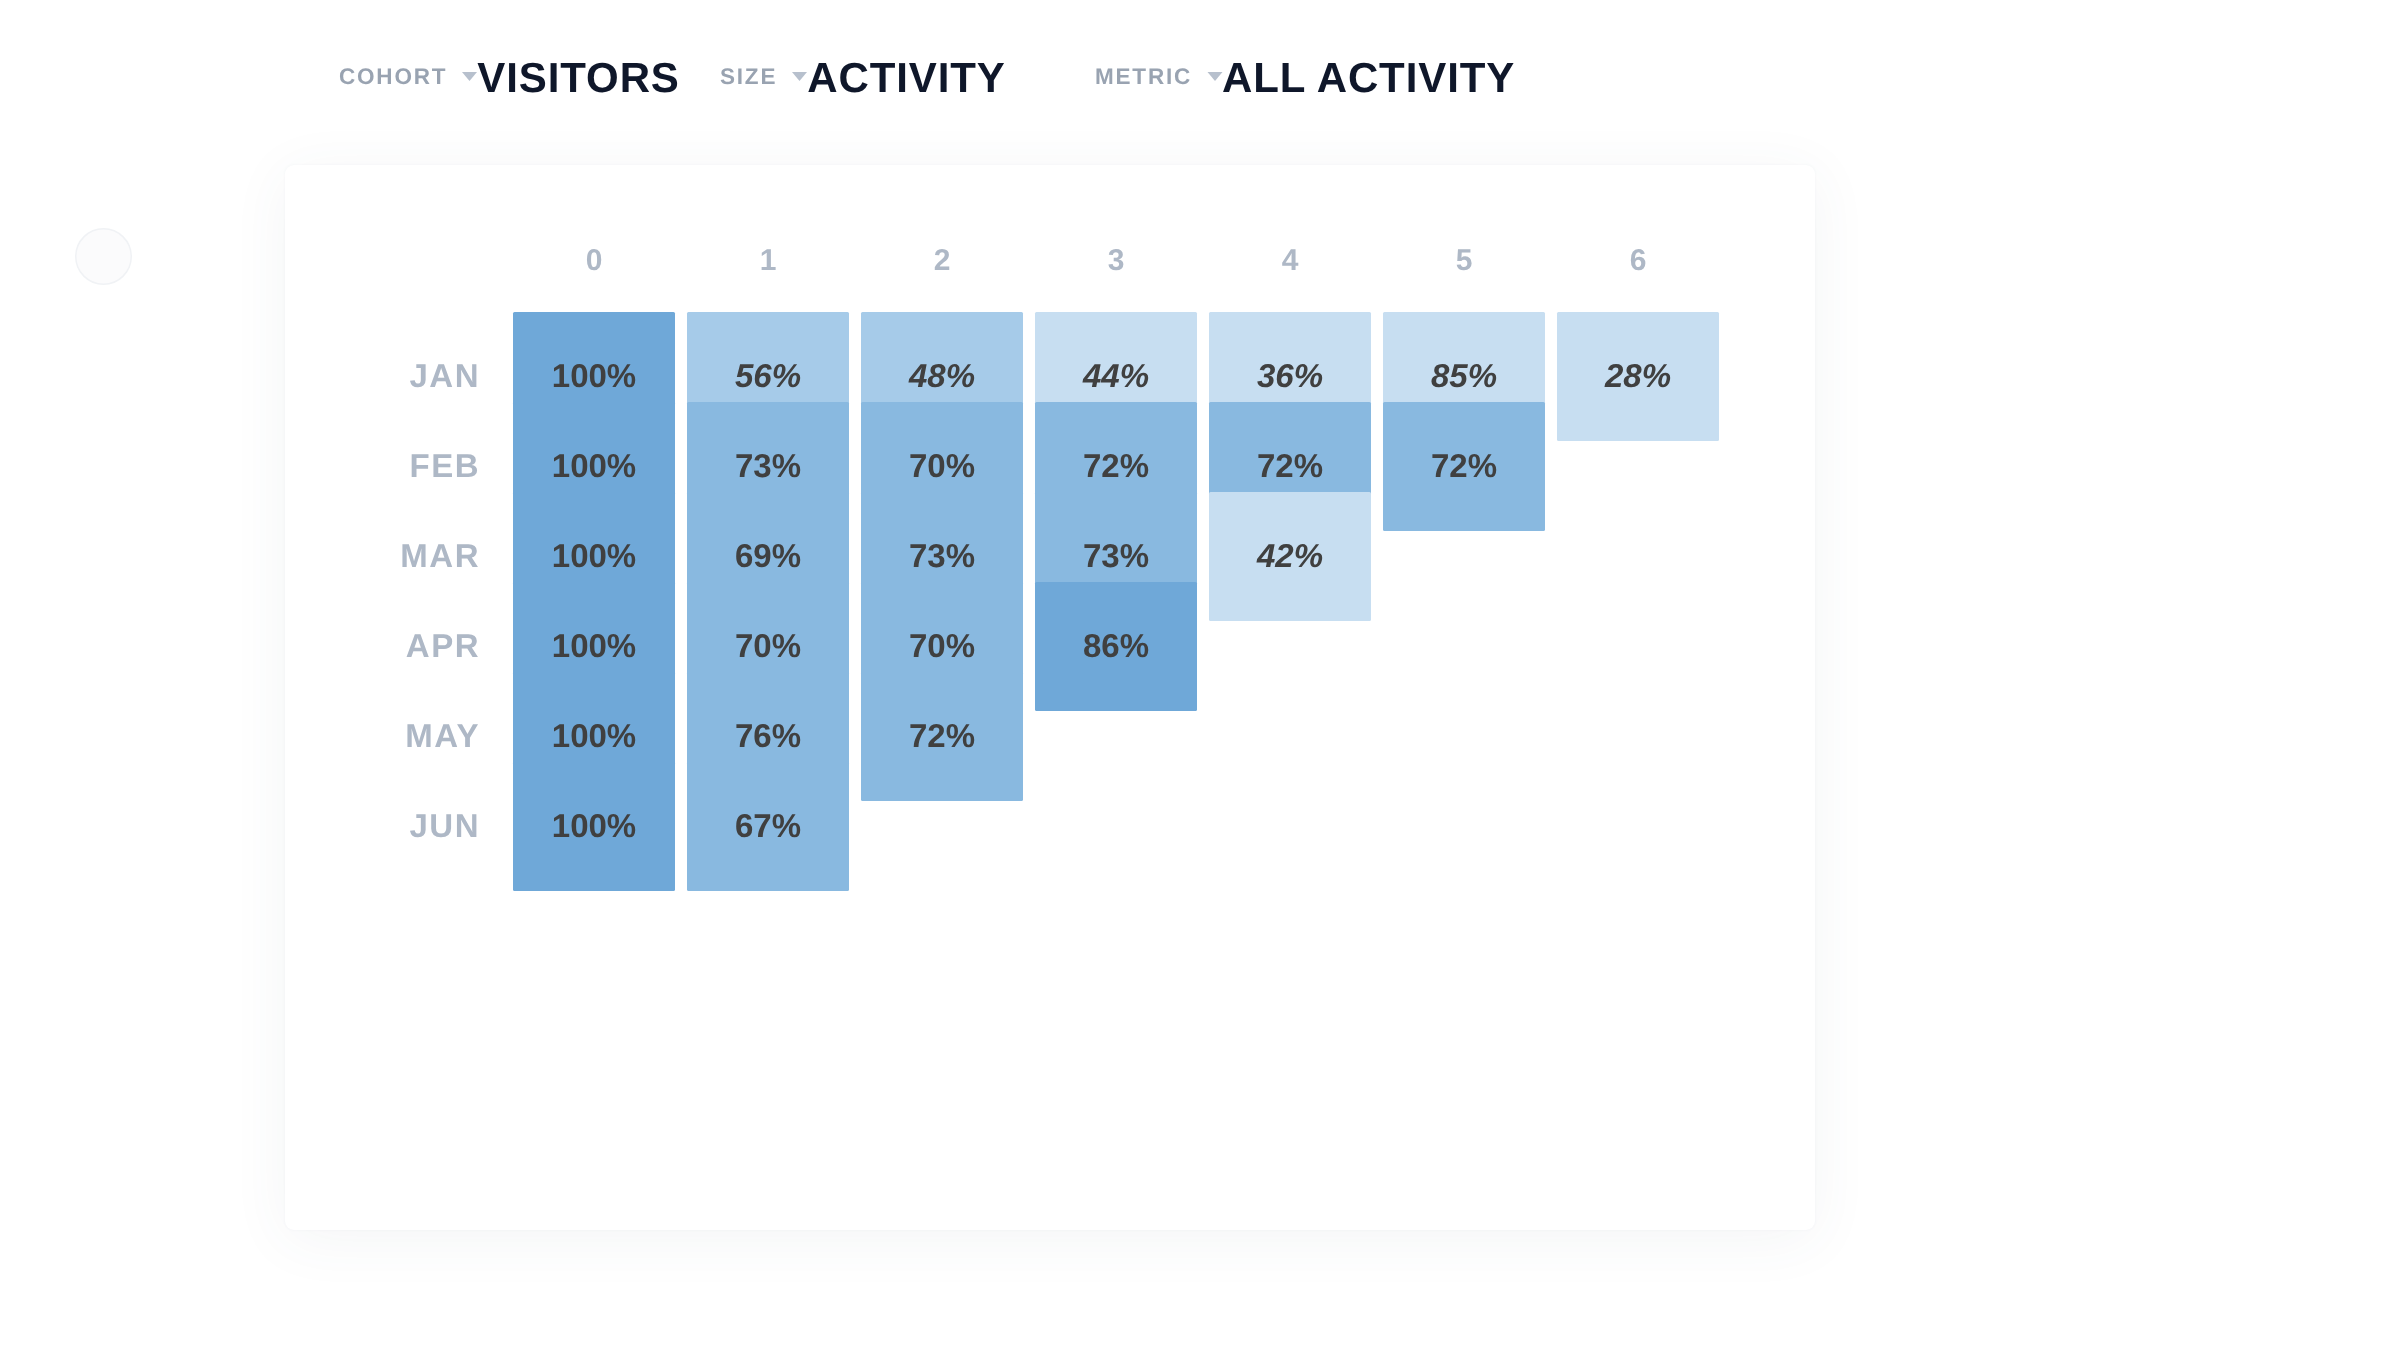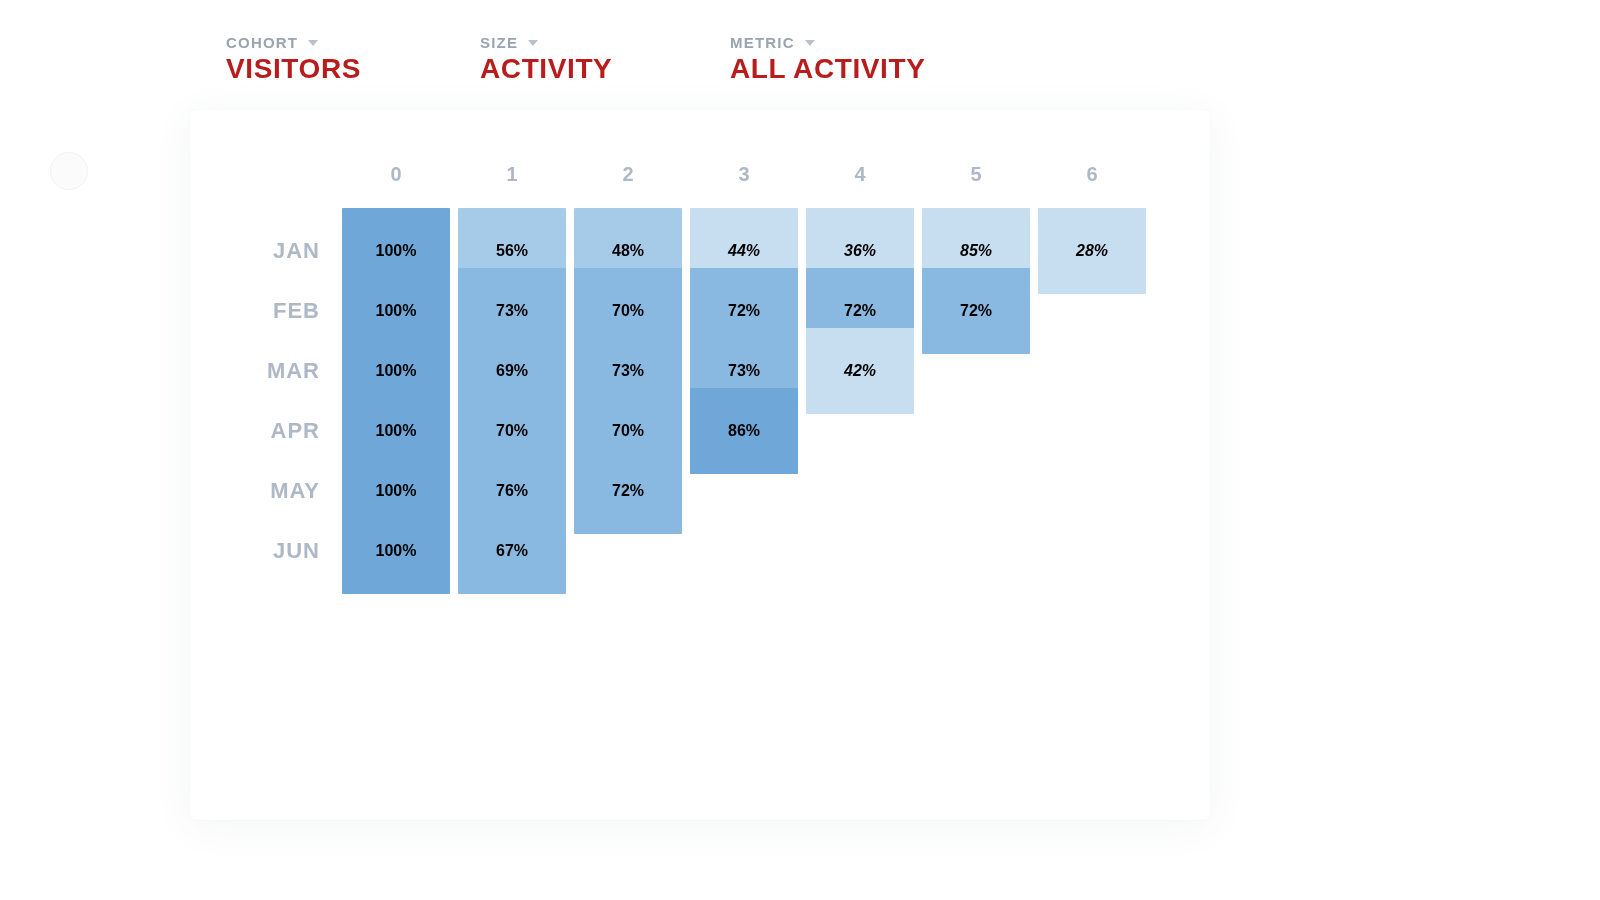--- a/index.html
+++ b/index.html
@@ -25,21 +25,21 @@
     border: 1px solid #f0f2f5;
     background: #fbfbfc;
   }
   .filters {
     position: absolute;
     left: 226px;
     top: 34px;
     display: flex;
     gap: 0;
   }
-  .filter-group { display: flex; flex-direction: column; }
+  .filter-group { display: flex; flex-direction: row; }
   .filter-group.cohort { width: 254px; }
   .filter-group.size   { width: 250px; }
   .filter-group.metric { width: 300px; }
   .filter-label-row {
     display: flex;
     align-items: center;
     gap: 8px;
     font-size: 15px;
     font-weight: 600;
     letter-spacing: 1.2px;
@@ -52,21 +52,21 @@
     border-right: 5px solid transparent;
     border-top: 6px solid #b7c0cd;
     display: inline-block;
     margin-left: 2px;
   }
   .filter-value {
     margin-top: 2px;
     font-size: 28px;
     font-weight: 800;
     letter-spacing: 0.6px;
-    color: #b91c1c;
+    color: #0f172a;
   }
   .card {
     position: absolute;
     left: 190px;
     top: 110px;
     width: 1020px;
     height: 710px;
     background: #ffffff;
     border-radius: 6px;
     box-shadow: 0 6px 40px rgba(60,80,110,0.06), 0 0 2px rgba(60,80,110,0.05);
@@ -103,27 +103,27 @@
     display: flex;
     align-items: stretch;
     justify-content: stretch;
     padding: 4px;
   }
   .cell {
     flex: 1;
     display: flex;
     align-items: center;
     justify-content: center;
-    font-size: 16px;
+    font-size: 22px;
     font-weight: 800;
-    color: #000000;
+    color: #404040;
     border-radius: 1px;
   }
   .shade-1 { background: #c7def1; font-style: italic; }
-  .shade-2 { background: #a6cbe9; }
+  .shade-2 { background: #a6cbe9; font-style: italic; }
   .shade-3 { background: #89b9e0; }
   .shade-4 { background: #6fa8d8; }
   .blank-cell { height: 94px; }
 </style>
 </head>
 <body>
 
 <div class="page">
   <div class="side-dot"></div>
 

